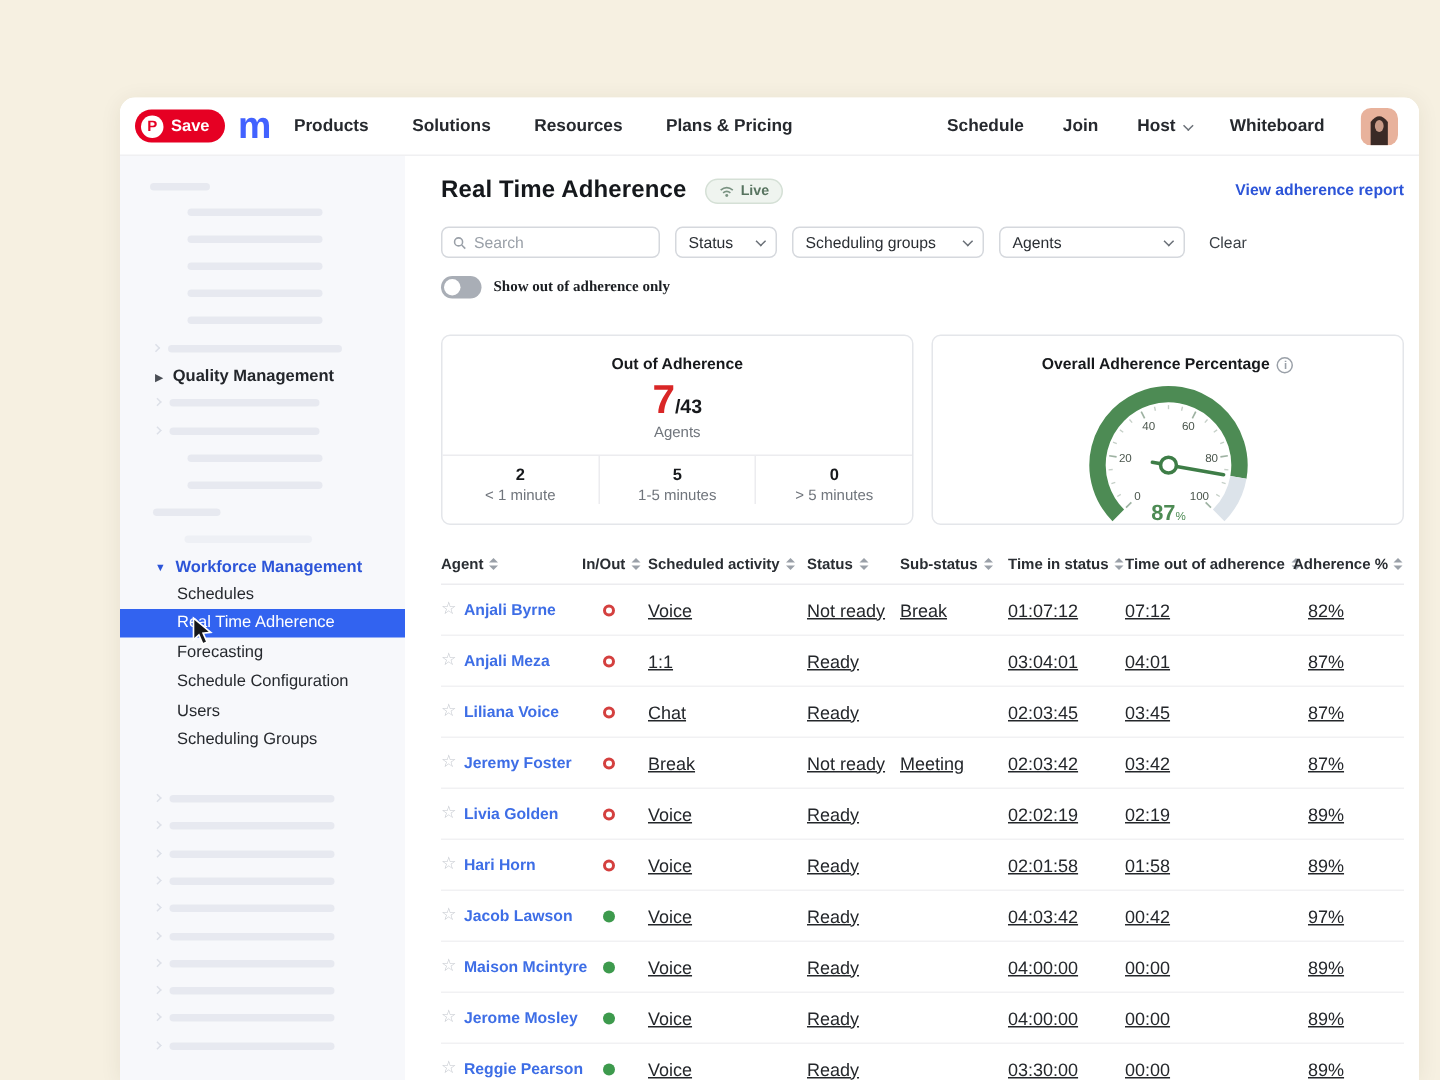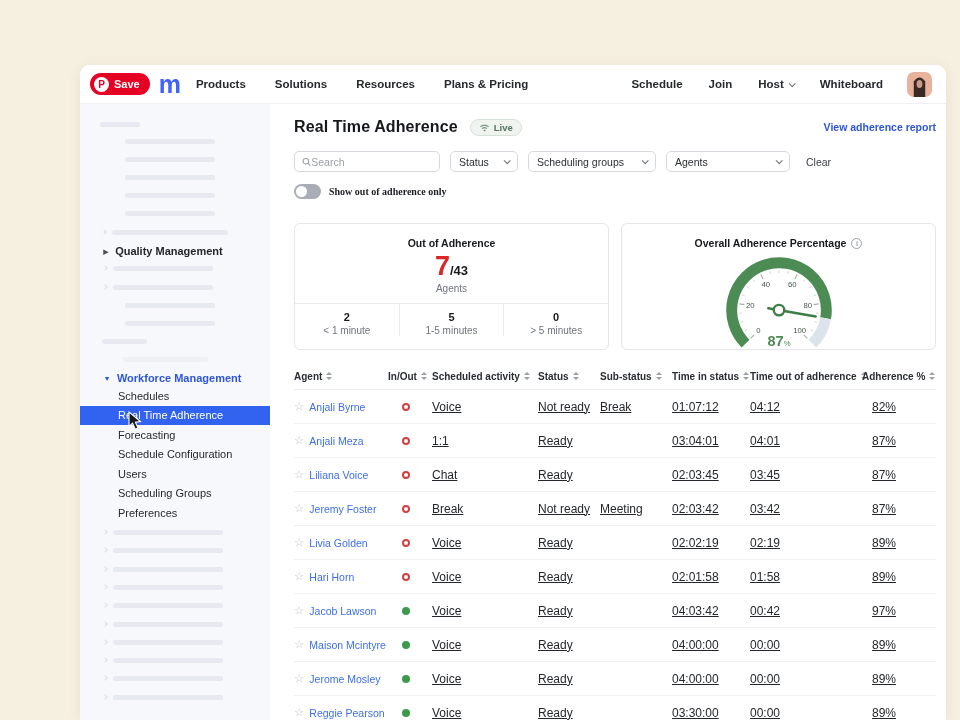--- a/index.html
+++ b/index.html
@@ -47,21 +47,21 @@
     padding:14px 10px 0 24px; }
   .page-head { display:flex; align-items:center; }
   .page-title { font-size:16px; font-weight:700; color:#15181c; letter-spacing:.1px; }
   .live-badge { display:flex; align-items:center; gap:4px; margin-left:12px; height:17px;
     padding:0 8px; border:1px solid #d5e0d6; background:#eff4ef; border-radius:9px;
     font-size:9.5px; font-weight:600; color:#57735f; }
   .report-link { margin-left:auto; font-size:10.5px; font-weight:700; color:#2d55d8; cursor:pointer; }
 
   .filter-row { display:flex; align-items:center; gap:10px; margin-top:15px; }
   .search-box { width:146px; height:21px; border:1px solid #d5d8dd; border-radius:5px;
-    display:flex; align-items:center; gap:0; padding:0 7px; background:#fff; }
+    display:flex; align-items:center; gap:5px; padding:0 7px; background:#fff; }
   .search-box input { border:none; outline:none; width:100%; font-size:10.5px; color:#2a2e33;
     font-family:inherit; background:transparent; }
   .search-box input::placeholder { color:#9aa0a8; }
   .select { height:21px; border:1px solid #d5d8dd; border-radius:5px; display:flex;
     align-items:center; justify-content:space-between; padding:0 8px; font-size:10.5px;
     color:#2a2e33; cursor:pointer; background:#fff; }
   .sel-status { width:68px; } .sel-groups { width:128px; } .sel-agents { width:124px; }
   .clear-link { font-size:10.5px; color:#3a3f45; cursor:pointer; margin-left:6px; }
 
   .toggle-row { display:flex; align-items:center; gap:8px; margin-top:12px; }
@@ -93,21 +93,21 @@
   .trow { display:grid; grid-template-columns:94px 44px 106px 62px 72px 78px 112px 1fr; align-items:center; }
   .thead { height:27px; border-bottom:1px solid #ececef; }
   .th { display:flex; align-items:center; font-size:10px; font-weight:700; color:#2a2e33; cursor:pointer; white-space:nowrap; }
   .sort { display:inline-flex; flex-direction:column; gap:2px; margin-left:4px; }
   .sort i { width:0; height:0; border-left:3px solid transparent; border-right:3px solid transparent; display:block; }
   .sort .up { border-bottom:3.5px solid #9aa0a8; }
   .sort .dn { border-top:3.5px solid #9aa0a8; }
   .tr { height:34px; border-bottom:1px solid #f1f1f3; }
   .agent-cell { display:flex; align-items:center; gap:5px; }
   .star { color:#c2c6cd; font-size:11.5px; cursor:pointer; line-height:1; }
-  .agent-name { font-size:10.5px; color:#3e6ee6; font-weight:400; cursor:pointer; white-space:nowrap; }
+  .agent-name { font-size:10.5px; color:#3e6ee6; font-weight:700; cursor:pointer; white-space:nowrap; }
   .dot-cell { display:flex; justify-content:center; width:36px; }
   .dot-out { width:8px; height:8px; border:2px solid #d4403f; border-radius:50%; }
   .dot-in { width:8px; height:8px; background:#3d9a4d; border-radius:50%; }
   .td { font-size:12px; color:#24272b; white-space:nowrap;text-decoration:underline; }
   .td.adh { padding-left:10px; }
 
   .cursor-svg { position:absolute; left:128px; top:411px; z-index:30; pointer-events:none; }
 </style>
 </head>
 <body>
@@ -148,21 +148,20 @@
       <span class="tri">▼</span>
       <span>Workforce Management</span>
     </div>
     <div class="wfm-items">
         <div class="side-item">Schedules</div>
         <div class="side-item selected">Real Time Adherence</div>
         <div class="side-item">Forecasting</div>
         <div class="side-item">Schedule Configuration</div>
         <div class="side-item">Users</div>
         <div class="side-item">Scheduling Groups</div>
-        <div class="side-item">Preferences</div>
       </div>
   <div class="skel" style="left: 20px; top: 18px; width: 40px;"></div>
       <div class="skel" style="left: 45px; top: 35px; width: 90px;"></div>
       <div class="skel" style="left: 45px; top: 53px; width: 90px;"></div>
       <div class="skel" style="left: 45px; top: 71px; width: 90px;"></div>
       <div class="skel" style="left: 45px; top: 89px; width: 90px;"></div>
       <div class="skel" style="left: 45px; top: 107px; width: 90px;"></div>
       <span class="skel-chev" style="left: 22px; top: 126px;"></span>
       <div class="skel" style="left: 32px; top: 126px; width: 116px;"></div>
       <span class="skel-chev" style="left: 23px; top: 162px;"></span>
@@ -372,21 +371,21 @@
       <span class="star">☆</span>
       <span class="agent-name">Anjali Byrne</span>
     </div>
     <div class="dot-cell">
               <span class="dot-out"></span>
             </div>
     <div class="td">Voice</div>
     <div class="td">Not ready</div>
     <div class="td">Break</div>
     <div class="td">01:07:12</div>
-    <div class="td">04:12</div>
+    <div class="td">07:12</div>
     <div class="td adh">82%</div>
   </div>
           <div class="trow tr">
     <div class="agent-cell">
       <span class="star">☆</span>
       <span class="agent-name">Anjali Meza</span>
     </div>
     <div class="dot-cell">
               <span class="dot-out"></span>
             </div>

